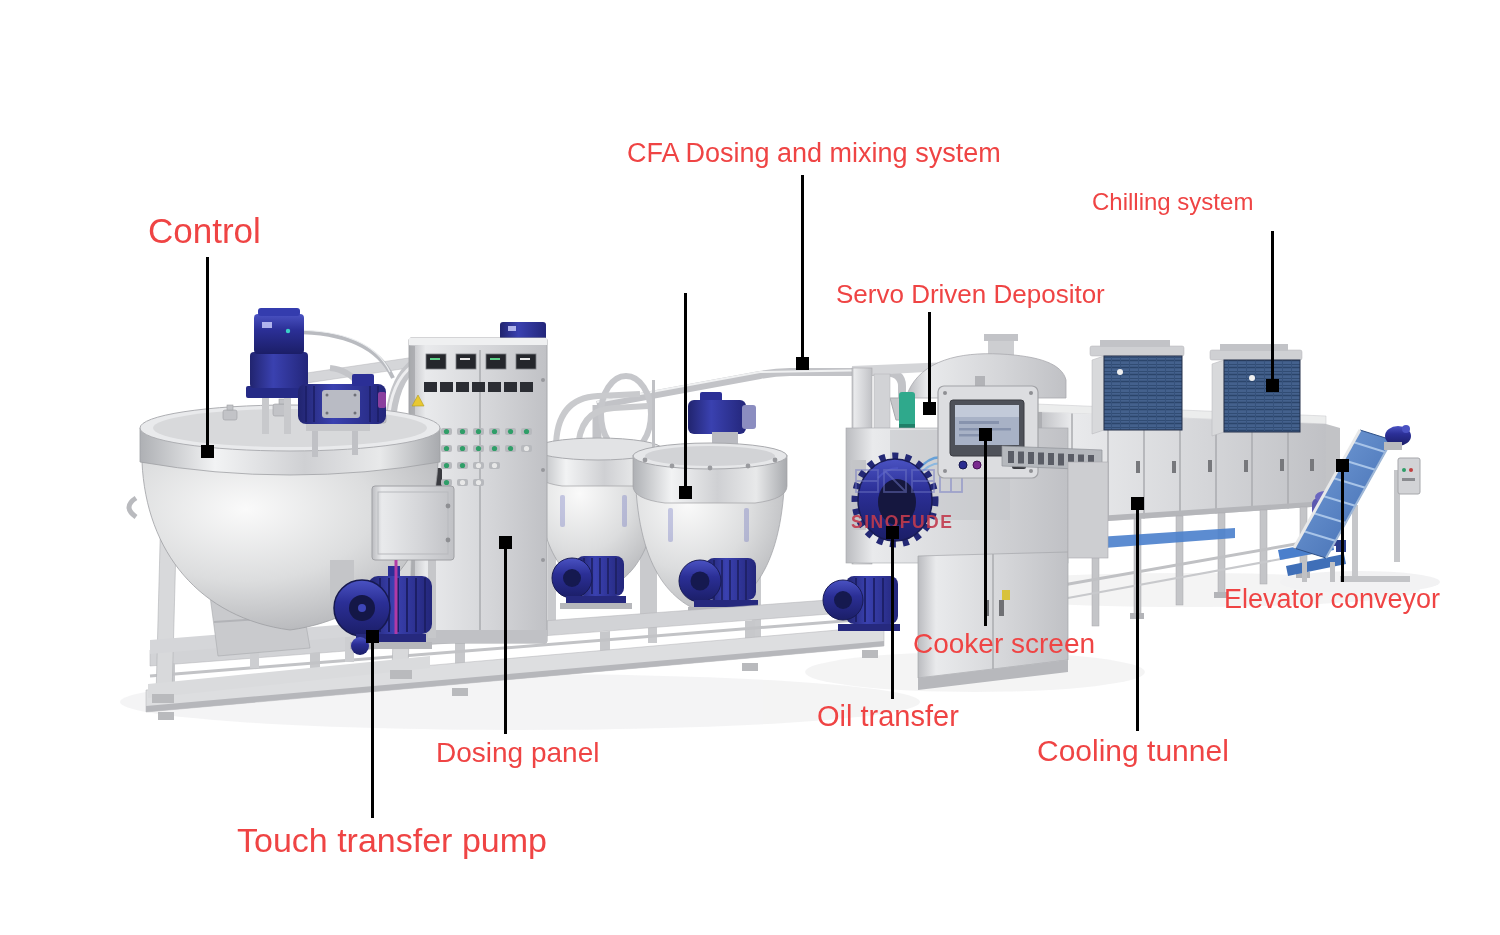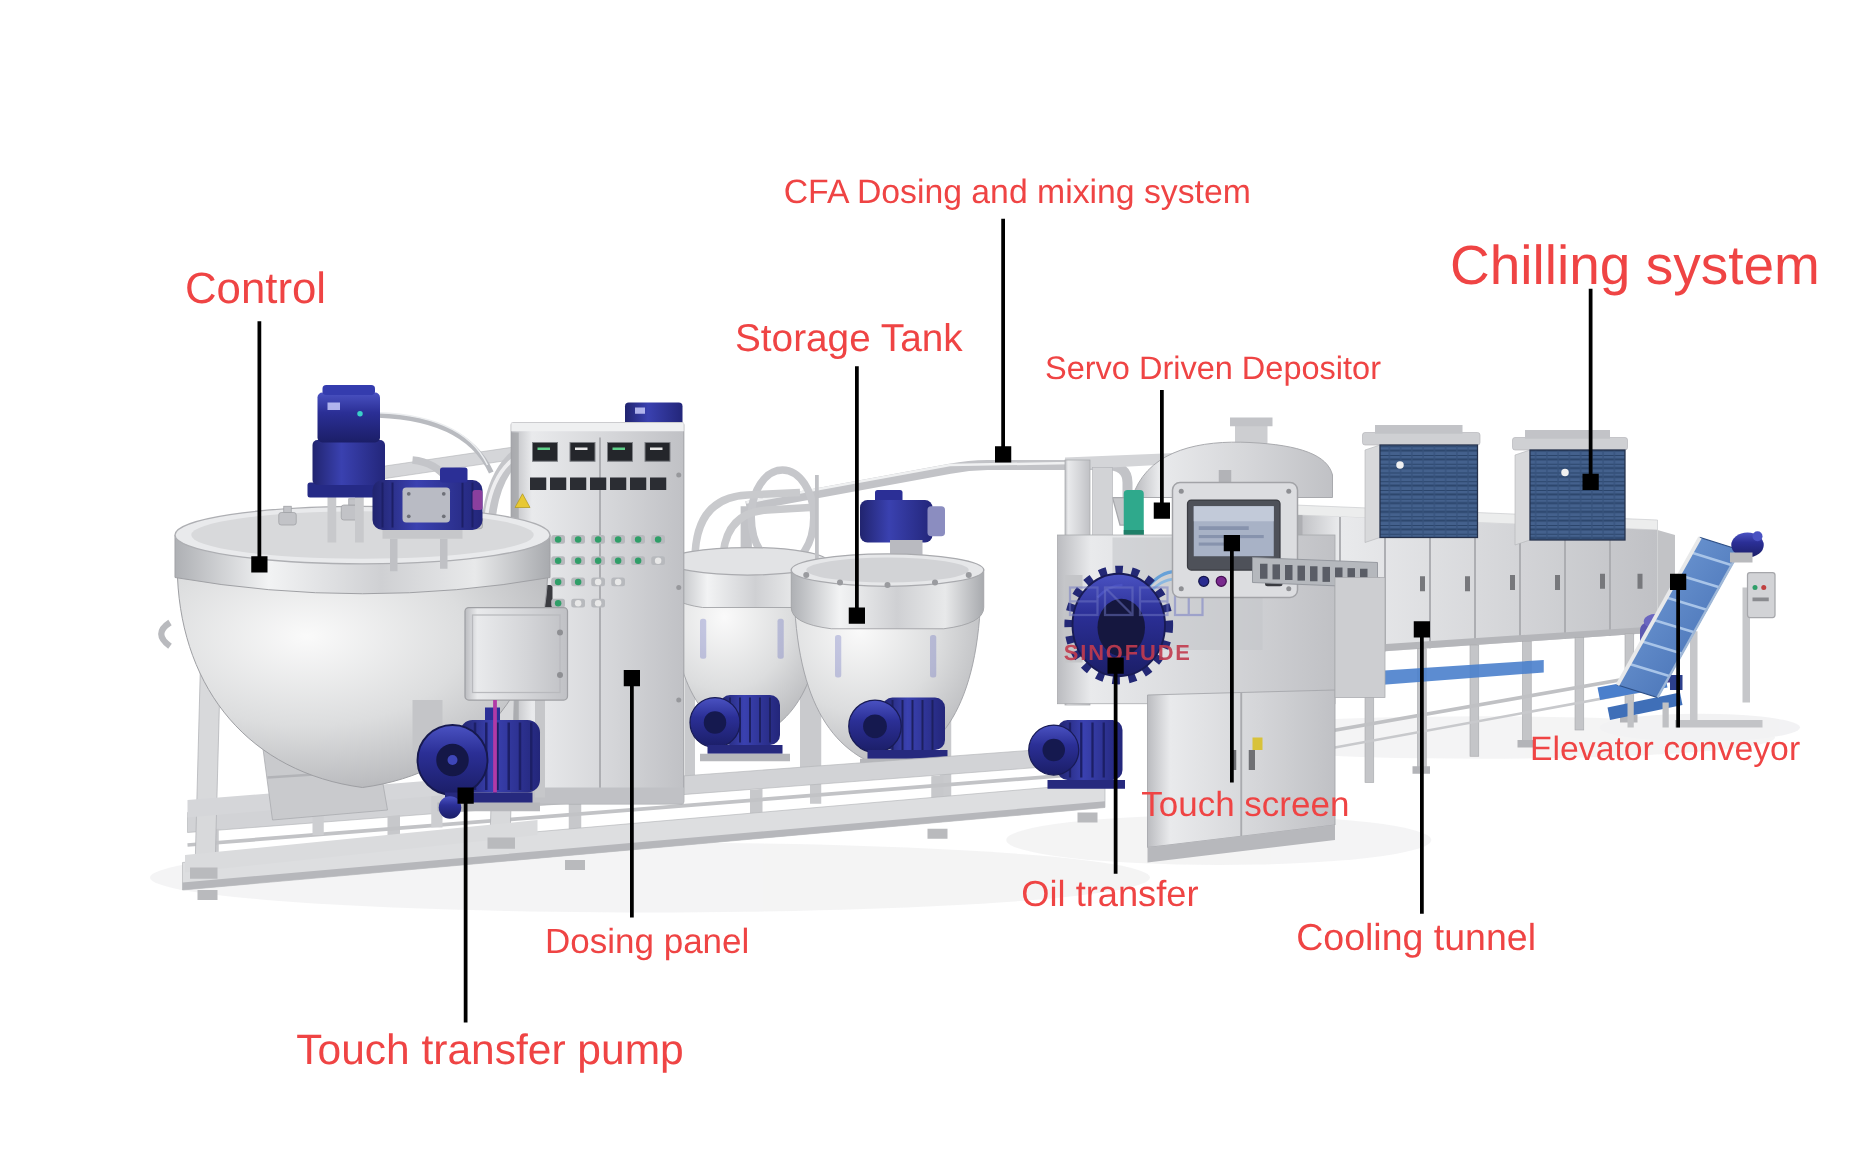--- a/index.html
+++ b/index.html
@@ -8,21 +8,21 @@
   #scene{position:absolute;left:0;top:0;z-index:1;}
   .label{position:absolute;color:#ef4444;white-space:nowrap;z-index:3;line-height:1.1;}
   .leader{position:absolute;width:3px;background:#000;z-index:2;}
   .dot{position:absolute;width:13px;height:13px;background:#000;z-index:2;}
 
   
   #lbl-cfa{left:627px;top:139px;font-size:27px;}
   #lbl-cooker{left:148px;top:212px;font-size:35px;}
   #lbl-storage{left:588px;top:254px;font-size:31px;}
   #lbl-servo{left:836px;top:280px;font-size:26px;}
-  #lbl-chilling{left:1160px;top:189px;font-size:44px;text-align:right;}
+  #lbl-chilling{left:1092px;top:189px;font-size:24px;text-align:right;}
   #lbl-touch{left:913px;top:629px;font-size:28px;}
   #lbl-oil{left:817px;top:701px;font-size:29px;}
   #lbl-cooling{left:1037px;top:734px;font-size:30px;}
   #lbl-elevator{left:1224px;top:585px;font-size:27px;}
   #lbl-control{left:436px;top:738px;font-size:28px;}
   #lbl-syrup{left:237px;top:822px;font-size:34px;}
 
   
   #line-cfa{left:801px;top:175px;height:185px;}
   #line-cooker{left:206px;top:257px;height:191px;}
@@ -515,24 +515,23 @@
             <rect x="1078" y="454.5" width="6" height="12"></rect>
         <rect x="1088" y="455" width="6" height="12"></rect>
       </g>
     </g>
     <rect x="1068" y="462" width="40" height="96" fill="#cdced1" stroke="#a8a9ad" stroke-width=".6"></rect>
   </g>
 </svg>
 
 <div class="label" id="lbl-cfa">CFA Dosing and mixing system</div>
 <div class="label" id="lbl-cooker">Control</div>
-<div class="label" id="lbl-storage">Storage Tank</div>
 <div class="label" id="lbl-servo">Servo Driven Depositor</div>
 <div class="label" id="lbl-chilling">Chilling system</div>
-<div class="label" id="lbl-touch">Touch screen</div>
+<div class="label" id="lbl-touch">Cooker screen</div>
 <div class="label" id="lbl-oil">Oil transfer</div>
 <div class="label" id="lbl-cooling">Cooling tunnel</div>
 <div class="label" id="lbl-elevator">Elevator conveyor</div>
 <div class="label" id="lbl-control">Dosing panel</div>
 <div class="label" id="lbl-syrup">Touch transfer pump</div>
 
 <div class="leader" id="line-cfa"></div>
 <div class="leader" id="line-cooker"></div>
 <div class="leader" id="line-storage"></div>
 <div class="leader" id="line-servo"></div>

